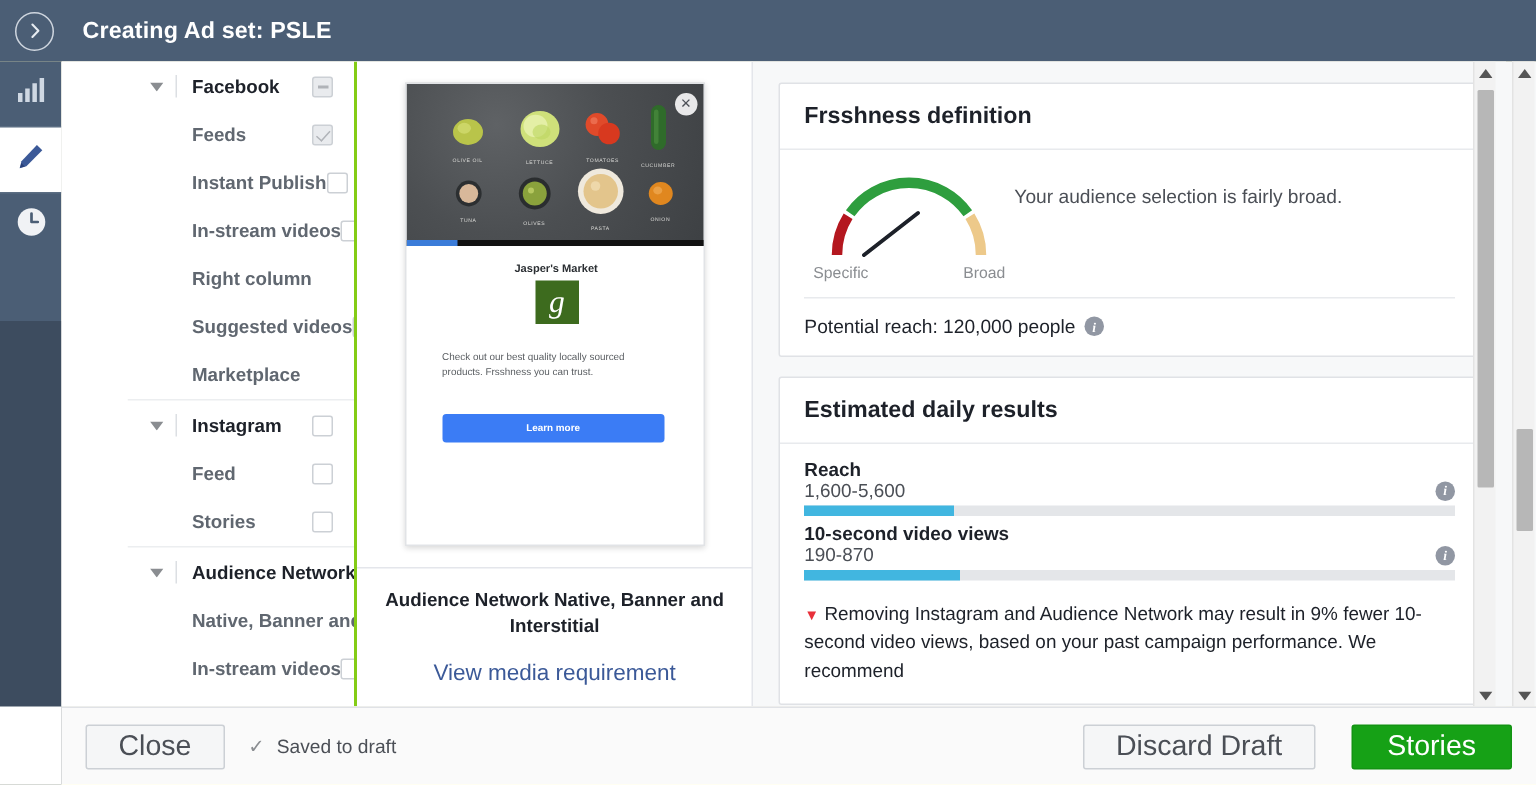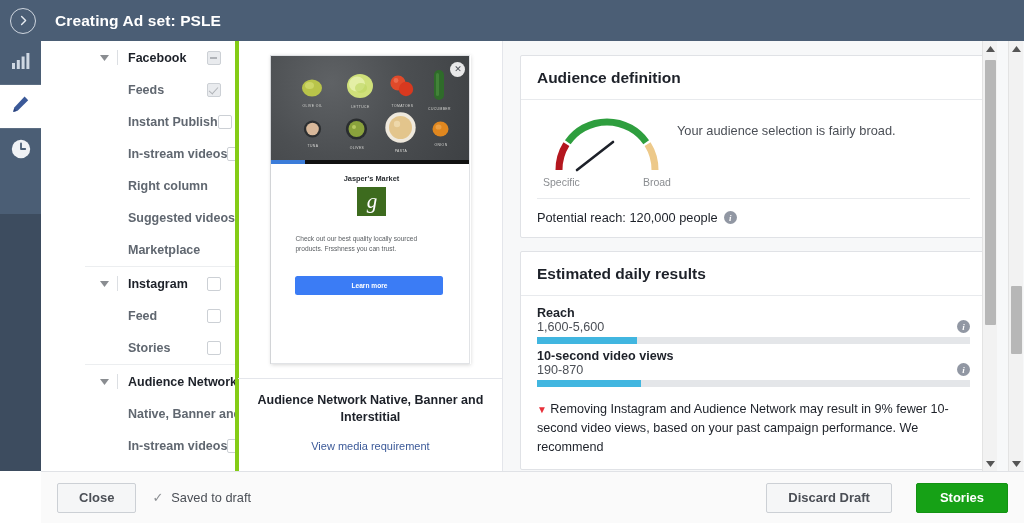--- a/index.html
+++ b/index.html
@@ -47,21 +47,21 @@
     background:#f7f8f9; overflow:hidden;
   }
   .content-shell {
     position:absolute; left:0; top:0; width:963px; height:430px;
     background:#fff; display:flex;
   }
 
   
   .placements {
     width:336px; height:430px; background:#fff;
-    border-right:4px solid #84cc16; position:relative;
+    border-right:2px solid #84cc16; position:relative;
     padding-left:44px; padding-right:0;
   }
   .plc-scroll { position:absolute; left:44px; top:0; right:0; bottom:0; overflow:hidden; }
   .plc-group { border-bottom:1px solid #eceef0; }
   .plc-group:last-child { border-bottom:none; }
   .plc-row {
     display:flex; align-items:center; height:32px; padding-left:12px; padding-right:14px;
   }
   .plc-row.head { height:33px; }
   .caret {
@@ -135,21 +135,21 @@
     background:#3b7cf5; border-radius:2.5px; color:#fff; font-size:6.6px;
     font-weight:bold; display:flex; align-items:center; justify-content:center;
     cursor:pointer;
   }
   .prev-divider { width:264px; height:1px; background:#e4e6eb; margin-top:14px; }
   .prev-caption {
     width:226px; text-align:center; margin-top:13px;
     font-size:12.5px; font-weight:bold; color:#1d2129; line-height:1.35;
   }
   .prev-link {
-    margin-top:14px; font-size:11px; color:#3b5998; cursor:pointer;
+    margin-top:14px; font-size:15px; color:#3b5998; cursor:pointer;
   }
 
   
   .rightpanel {
     flex:1 1 auto; height:430px; background:#f7f8f9; position:relative;
     padding:14px 17px 0 17px; overflow:hidden;
   }
   .card {
     background:#fff; border:1px solid #e0e2e6; border-radius:2px; margin-bottom:13px;
   }
@@ -176,21 +176,21 @@
   }
   .info-i {
     width:13px; height:13px; border-radius:50%; background:#9197a3; color:#fff;
     font-size:9px; font-weight:bold; font-family:"Liberation Serif", serif;
     display:inline-flex; align-items:center; justify-content:center;
     margin-left:6px; flex:0 0 13px; cursor:pointer; font-style:italic;
   }
 
   .metric { margin-bottom:5px; }
   .metric-name { font-size:12.6px; font-weight:bold; color:#1d2129; }
-  .metric-row { display:flex; justify-content:space-between; }
+  .metric-row { display:flex; align-items:center; justify-content:space-between; }
   .metric-val { font-size:12.6px; color:#4b4f56; }
   .bar { height:7px; background:#e4e6e9; margin-top:3px; position:relative; }
   .bar > i { display:block; height:7px; background:#41b6e0; }
   .note {
     font-size:12.6px; color:#1d2129; line-height:1.5; margin-top:13px;
   }
   .note .arrow { color:#e8303a; font-size:10px; }
 
   
   .sb {
@@ -205,21 +205,21 @@
   #sb-inner { left:982px; top:41px; height:430px; }
   #sb-outer { left:1008px; top:41px; height:430px; background:#f2f2f2; }
 
   
   .footer {
     position:absolute; left:41px; top:471px; width:983px; height:52px;
     background:#fafafa; border-top:1px solid #e0e2e6;
     display:flex; align-items:center; padding:0 16px 0 16px;
   }
   .btn {
-    font-size:13px; font-weight:bold; border-radius:2px; cursor:pointer;
+    font-size:19px; font-weight:normal; border-radius:2px; cursor:pointer;
     display:inline-flex; align-items:center; justify-content:center;
   }
   .btn-plain {
     background:#f5f6f7; border:1px solid #ccd0d5; color:#4b4f56;
     height:30px; padding:0 21px;
   }
   .btn-green {
     background:#16a116; border:1px solid #139313; color:#fff;
     height:30px; padding:0 23px;
   }
@@ -441,21 +441,21 @@
         <div class="phone-shadow"></div>
 
         <div class="prev-divider"></div>
         <div class="prev-caption">Audience Network Native, Banner and Interstitial</div>
         <div class="prev-link">View media requirement</div>
       </div>
 
       <div class="rightpanel">
 
         <div class="card">
-          <div class="card-head">Audience definition</div>
+          <div class="card-head">Frsshness definition</div>
           <div class="card-body">
             <div class="aud-top">
               <div class="gauge-wrap">
                 <div class="gauge">
                   <svg width="120" height="60" viewBox="0 0 120 60" aria-hidden="true">
                     <path d="M12 56 A48 48 0 0 1 19.4 30.2" fill="none" stroke="#b4171f" stroke-width="7" stroke-linecap="butt"></path>
                     <path d="M20.8 28.2 A48 48 0 0 1 99.2 28.2" fill="none" stroke="#2e9e3e" stroke-width="7" stroke-linecap="butt"></path>
                     <path d="M100.6 30.2 A48 48 0 0 1 108 56" fill="none" stroke="#edc98a" stroke-width="7" stroke-linecap="butt"></path>
                     <path d="M30 56 L66 28" fill="none" stroke="#1d2129" stroke-width="2.6" stroke-linecap="round"></path>
                   </svg>

